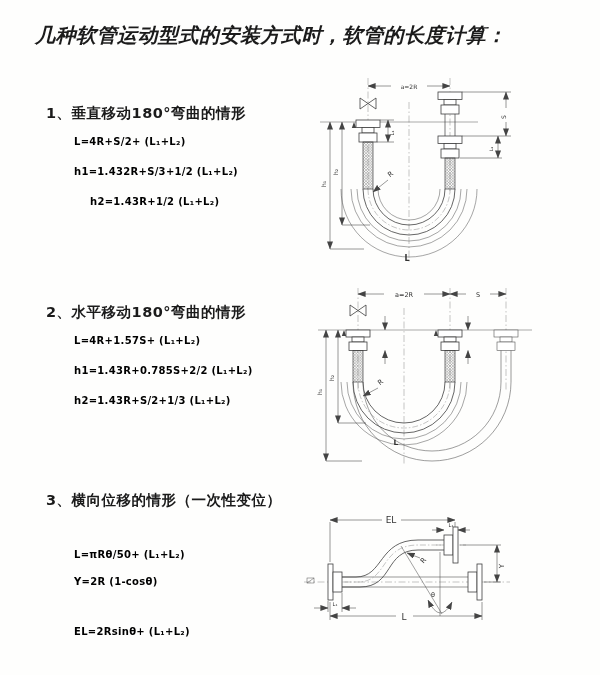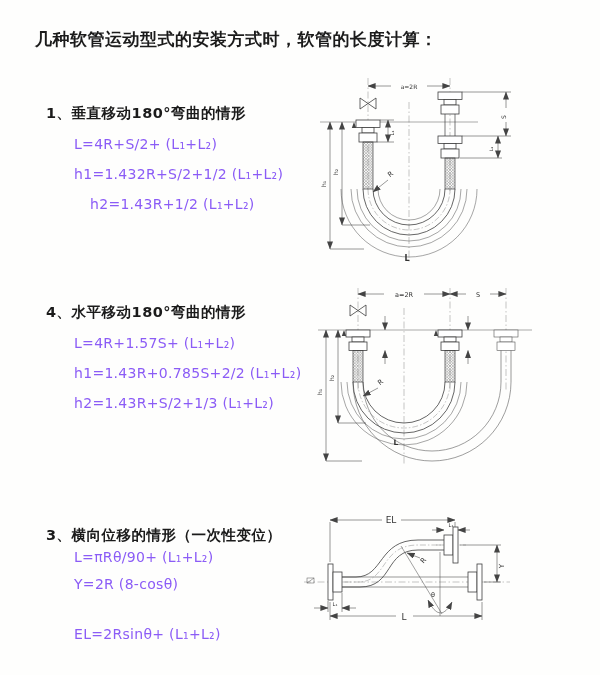--- a/index.html
+++ b/index.html
@@ -4,46 +4,46 @@
 <style>
   html,body{margin:0;padding:0;}
   body{
     width:600px;height:675px;position:relative;overflow:hidden;
     background:#fefefd;
     font-family:"DejaVu Sans","Liberation Sans",sans-serif;
     color:#1b1b1b;
   }
   .abs{position:absolute;}
   .page-title{
-    left:35px;top:28px;font-size:17px;font-weight:bold;letter-spacing:.5px;
+    left:35px;top:22px;font-size:20px;font-weight:bold;letter-spacing:.5px;font-style:italic;
   }
   .sec-heading{font-size:14.5px;font-weight:bold;letter-spacing:.5px;}
-  .formula{font-size:14px;font-weight:400;letter-spacing:.3px;color:#8b5cf6;}
+  .formula{font-size:10px;font-weight:700;letter-spacing:.3px;color:#000000;}
   svg{position:absolute;display:block;}
   svg text{fill:#333;font-family:"DejaVu Sans","Liberation Sans",sans-serif;}
   .dimtxt{font-size:6px;}
 </style>
 </head>
 <body>
 
 <div class="abs page-title">几种软管运动型式的安装方式时，软管的长度计算：</div>
 
 <div class="abs sec-heading" style="left:46px;top:104px">1、垂直移动180°弯曲的情形</div>
 <div class="abs formula" style="left:74px;top:136px">L=4R+S/2+ (L₁+L₂)</div>
-<div class="abs formula" style="left:74px;top:166px">h1=1.432R+S/2+1/2 (L₁+L₂)</div>
+<div class="abs formula" style="left:74px;top:166px">h1=1.432R+S/3+1/2 (L₁+L₂)</div>
 <div class="abs formula" style="left:90px;top:196px">h2=1.43R+1/2 (L₁+L₂)</div>
 
-<div class="abs sec-heading" style="left:46px;top:303px">4、水平移动180°弯曲的情形</div>
+<div class="abs sec-heading" style="left:46px;top:303px">2、水平移动180°弯曲的情形</div>
 <div class="abs formula" style="left:74px;top:335px">L=4R+1.57S+ (L₁+L₂)</div>
 <div class="abs formula" style="left:74px;top:365px">h1=1.43R+0.785S+2/2 (L₁+L₂)</div>
 <div class="abs formula" style="left:74px;top:395px">h2=1.43R+S/2+1/3 (L₁+L₂)</div>
 
-<div class="abs sec-heading" style="left:46px;top:526px">3、横向位移的情形（一次性变位）</div>
-<div class="abs formula" style="left:74px;top:549px">L=πRθ/90+ (L₁+L₂)</div>
-<div class="abs formula" style="left:74px;top:576px">Y=2R (8-cosθ)</div>
+<div class="abs sec-heading" style="left:46px;top:491px">3、横向位移的情形（一次性变位）</div>
+<div class="abs formula" style="left:74px;top:549px">L=πRθ/50+ (L₁+L₂)</div>
+<div class="abs formula" style="left:74px;top:576px">Y=2R (1-cosθ)</div>
 <div class="abs formula" style="left:74px;top:626px">EL=2Rsinθ+ (L₁+L₂)</div>
 
 <svg style="left:310px;top:72px" width="290" height="192" viewBox="0 0 290 192">
   <defs>
     <marker id="a1" viewBox="0 0 8 6" refX="7.6" refY="3" markerWidth="8" markerHeight="6" orient="auto-start-reverse" markerUnits="userSpaceOnUse">
       <path d="M0,0L8,3L0,6Z" fill="#444"></path>
     </marker>
     <pattern id="hz1" width="2.8" height="2.8" patternUnits="userSpaceOnUse">
       <path d="M0,2.8L2.8,0M0,0L2.8,2.8" stroke="#6a6a6a" stroke-width="0.4"></path>
     </pattern>

